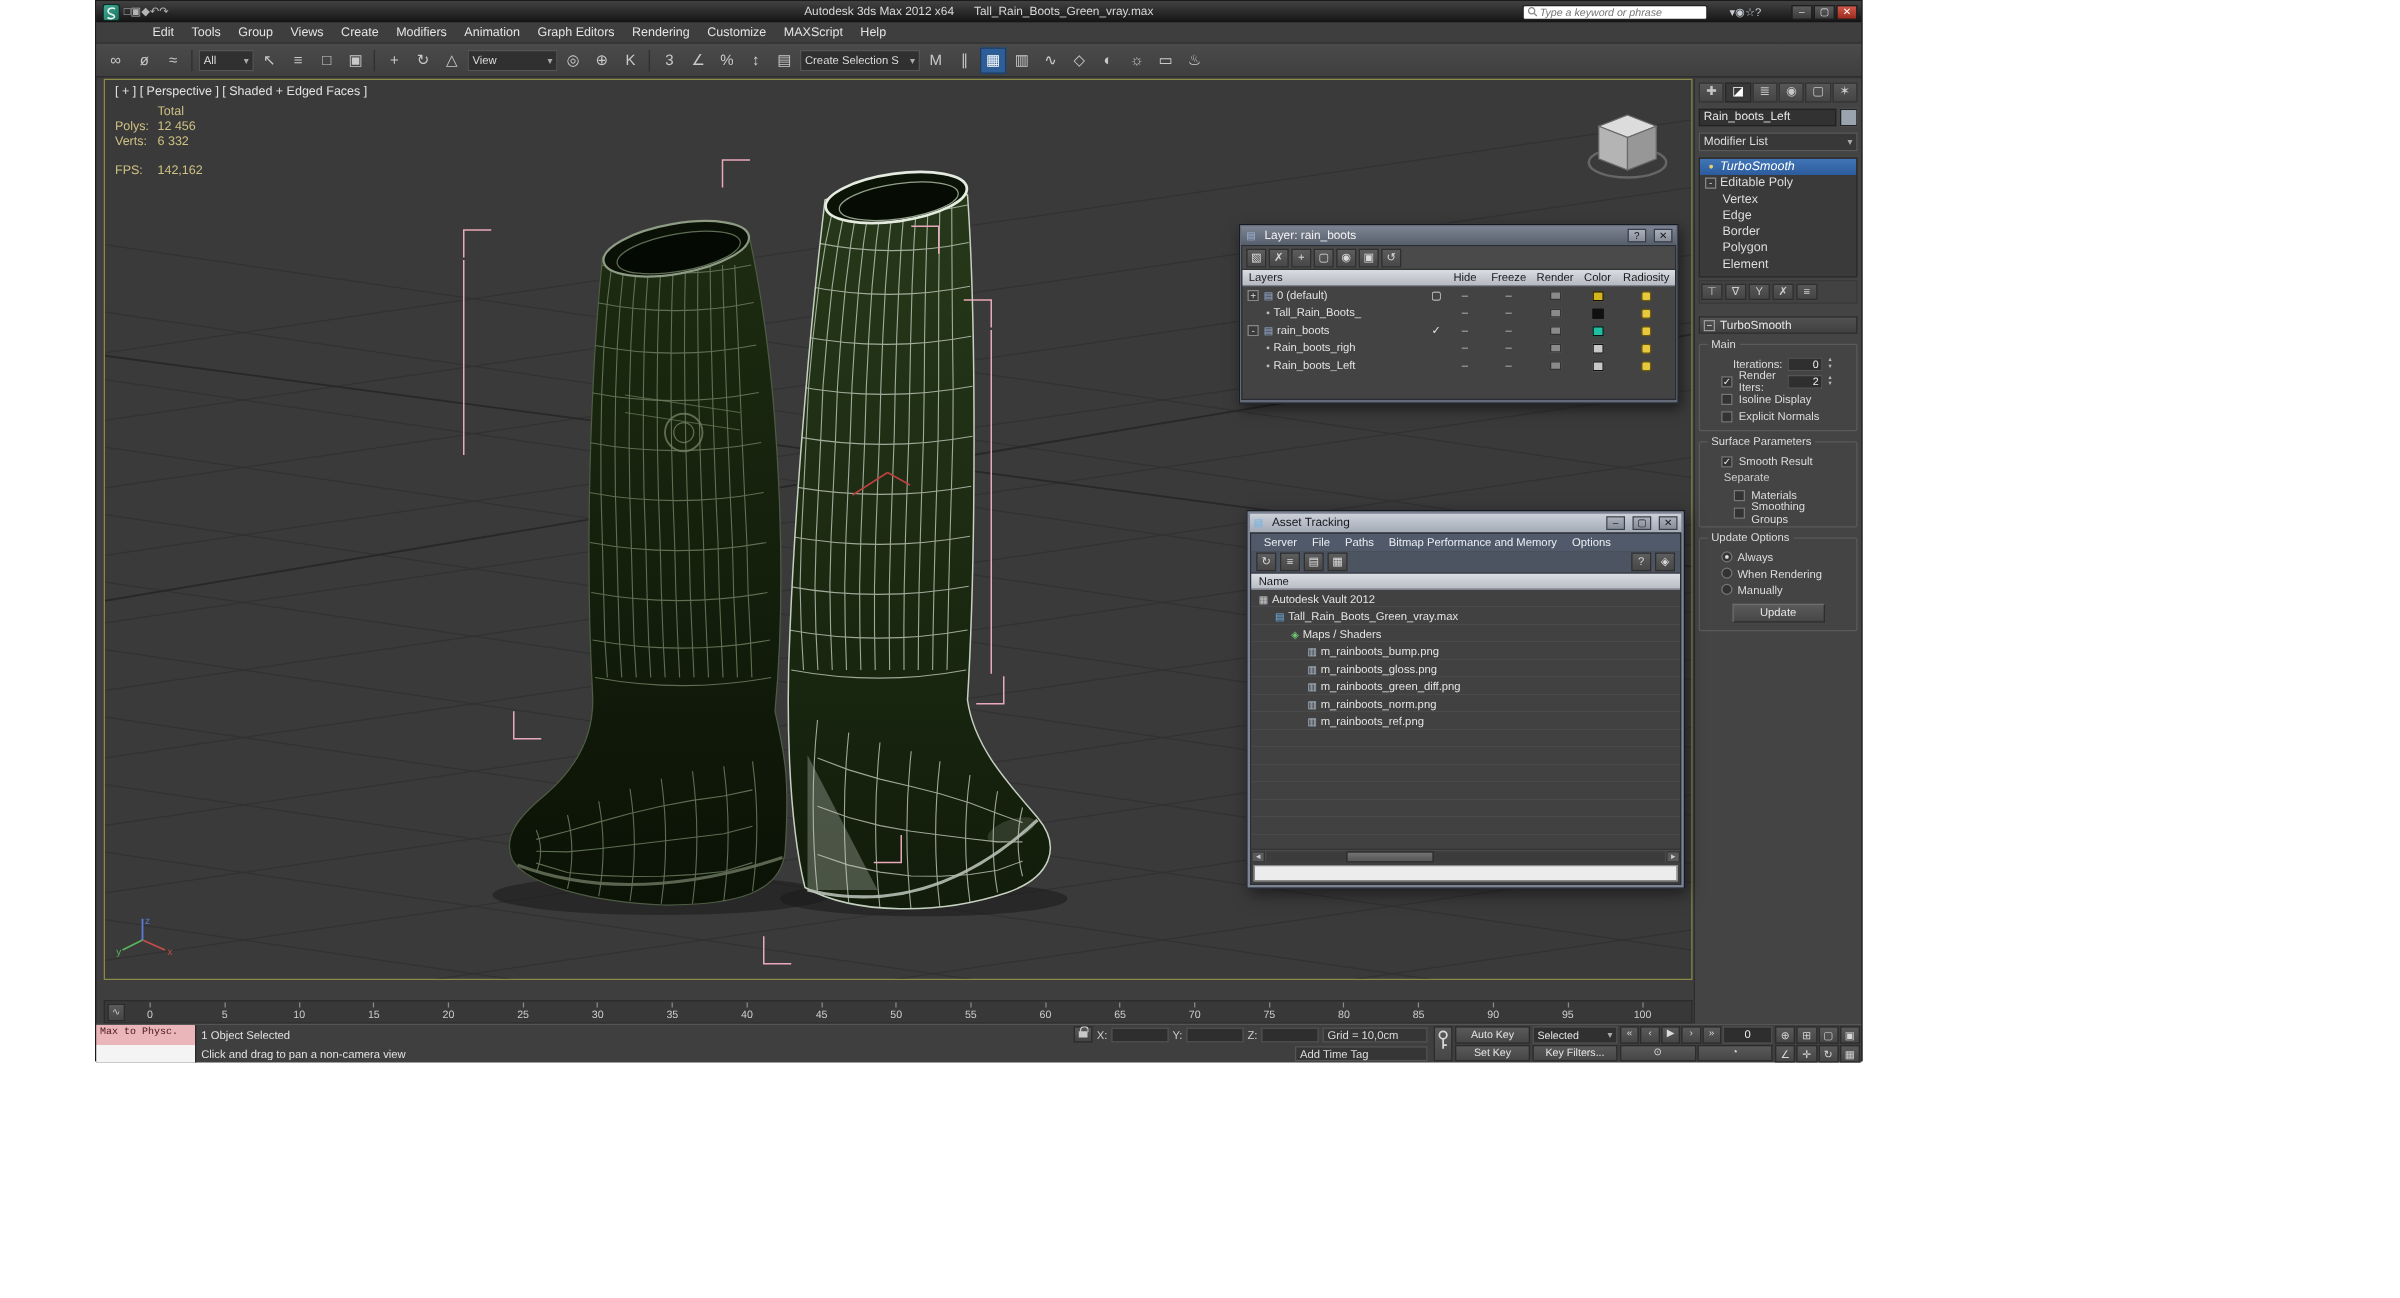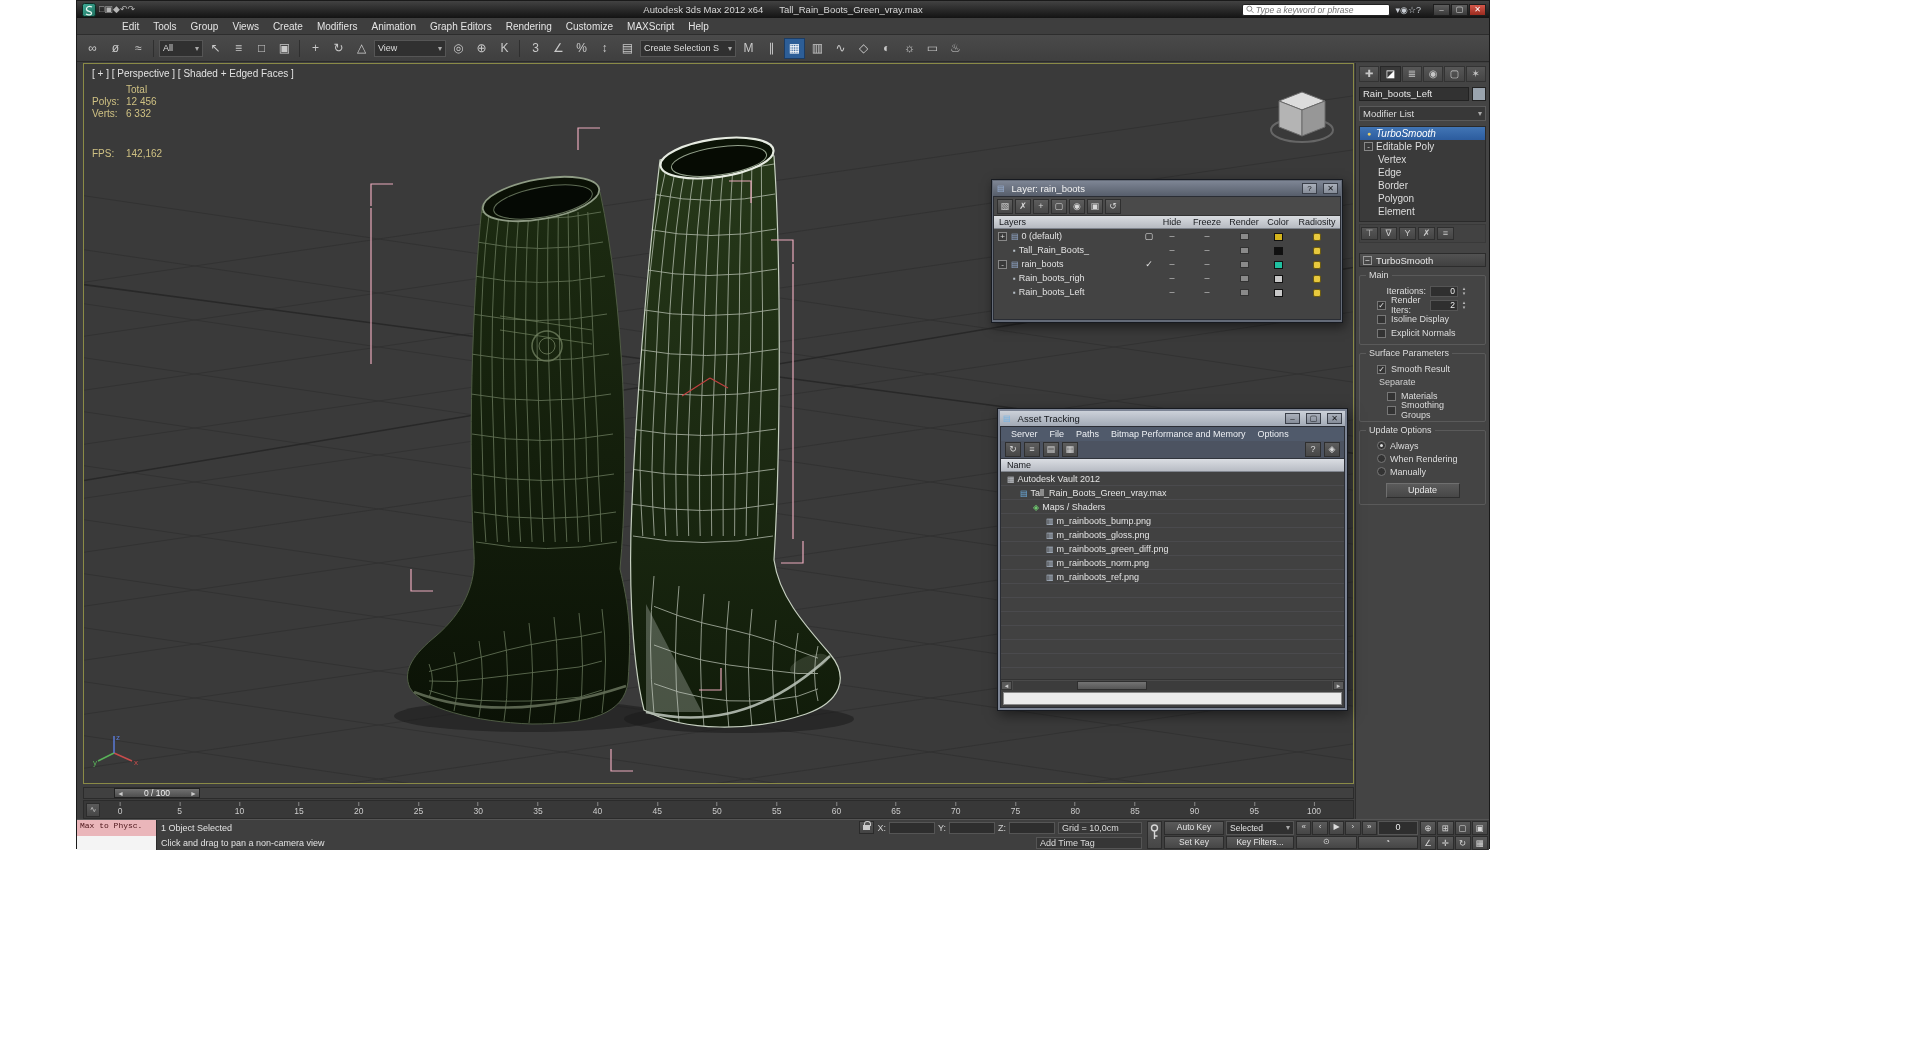--- a/index.html
+++ b/index.html
@@ -9,21 +9,21 @@
     border:1px solid #1a1a1a;color:#ddd;font-size:10px;}
 
   
   .titlebar{position:absolute;top:0;left:0;right:0;height:17px;
     background:linear-gradient(#424242,#131313);display:flex;align-items:center;
     padding:0 3px;gap:2px;}
   .logo-btn{width:17px;height:14px;display:flex;align-items:center;justify-content:center;}
   .qa-icon{width:14px;height:13px;color:#b5b5b5;font-size:9px;line-height:13px;text-align:center;}
   .title-center{position:absolute;left:50%;transform:translateX(-50%);display:flex;gap:16px;
     color:#d8d8d8;font-size:9.5px;white-space:nowrap;}
-  .infocenter{margin-left:auto;display:flex;align-items:center;gap:6px;}
+  .infocenter{margin-left:auto;display:flex;align-items:center;gap:18px;}
   .search-box{display:flex;align-items:center;background:#fff;border:1px solid #222;
     border-radius:2px;height:12px;width:148px;padding:0 3px;gap:2px;}
   .search-box input{border:0;outline:0;width:100%;font-size:8.5px;font-style:italic;
     color:#777;background:transparent;font-family:inherit;}
   .ic-icon{width:13px;height:12px;color:#c9ced4;font-size:9px;text-align:center;line-height:12px;}
   .win-btns{display:flex;gap:1px;margin-left:6px;}
   .win-btn{width:17px;height:12px;background:linear-gradient(#5e5e5e,#3a3a3a);
     border:1px solid #1e1e1e;color:#ddd;font-size:8px;line-height:10px;text-align:center;}
   .win-btn.close{background:linear-gradient(#d4574a,#9a2b1f);color:#fff;}
 
@@ -44,21 +44,21 @@
   .tcombo-arrow{color:#aaa;font-size:8px;margin-left:2px;}
 
   
   .viewport{position:absolute;left:6px;top:62px;width:1271px;height:721px;background:#3a3a3a;
     border:1px solid #8a8a46;overflow:hidden;}
   .vp-label{position:absolute;left:8px;top:4px;font-size:10px;color:#e2e2e2;z-index:3;}
   .vp-stats{position:absolute;left:8px;top:20px;font-size:10px;color:#cfc183;z-index:3;line-height:12px;}
   .vs-line{display:flex;height:12px;}
   .vs-lab{width:34px;}
   .vs-total{padding-left:34px;}
-  .vs-fps{margin-top:28px;}
+  .vs-fps{margin-top:11px;}
   .viewcube{position:absolute;right:14px;top:20px;z-index:3;}
   .axis-tripod{position:absolute;left:8px;bottom:8px;z-index:3;}
 
   
   .command-panel{position:absolute;right:0;top:62px;width:134px;height:756px;background:#444;
     border-left:1px solid #2d2d2d;padding:3px 3px;}
   .cp-tabs{display:flex;gap:1px;height:16px;margin-bottom:5px;}
   .cp-tab{flex:1;text-align:center;font-size:10px;color:#c6c6c6;line-height:14px;
     border:1px solid #333;background:linear-gradient(#575757,#454545);}
   .cp-tab.active{background:#393939;border-color:#282828;color:#fff;}
@@ -787,27 +787,20 @@
         <span class="hs-arrow">◂</span>
         <span class="hs-track">
             <span class="hs-thumb"></span>
           </span>
         <span class="hs-arrow">▸</span>
       </div>
       <div class="adlg-status"></div>
     </div>
   </div>
 
-  <div class="timeslider">
-    <div class="ts-handle">
-      <span class="ts-arrow">◄</span>
-      <span class="ts-text">0 / 100</span>
-      <span class="ts-arrow">►</span>
-    </div>
-  </div>
 
   <div class="trackbar">
     <span class="tb-btn">∿</span>
     <div id="ruler">
         <div class="tick" style="left: 0%;">
           <span class="tickline"></span>
           <span class="ticklabel">0</span>
         </div>
         <div class="tick" style="left: 5%;">
           <span class="tickline"></span>

